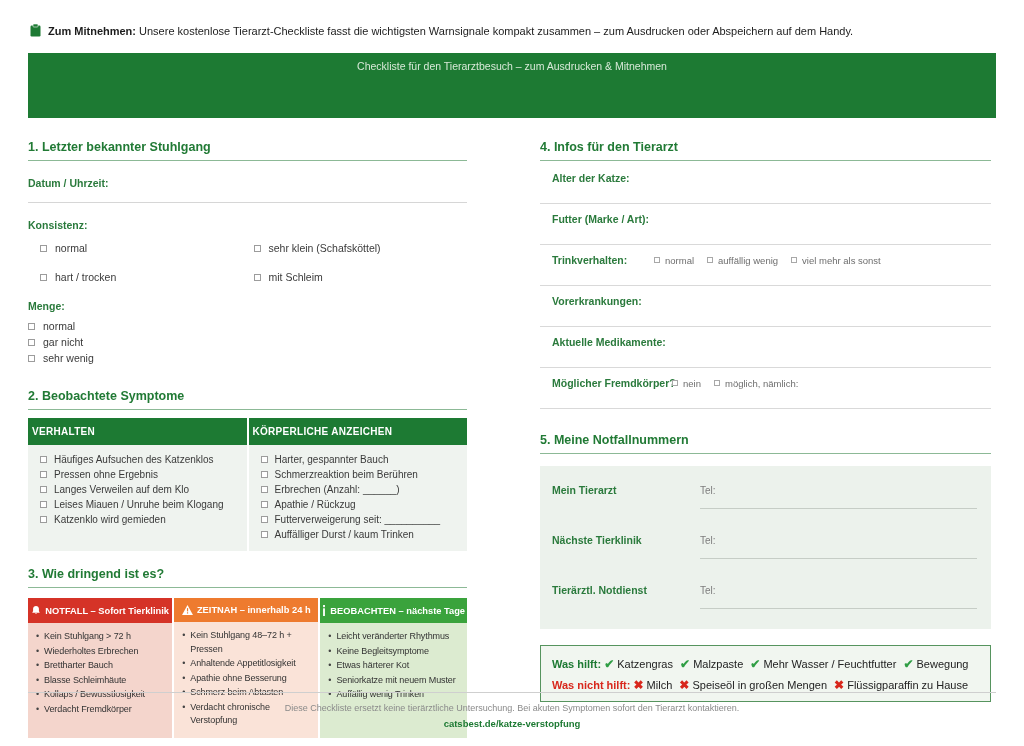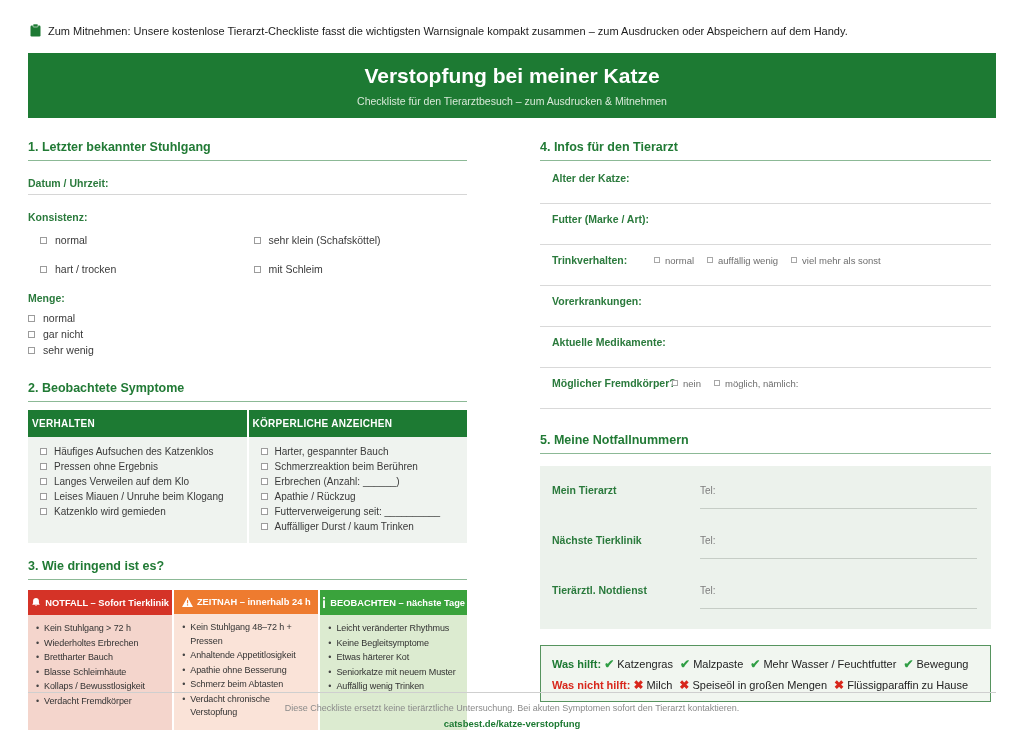--- a/index.html
+++ b/index.html
@@ -6,39 +6,39 @@
   html,body { width:1024px; height:746px; }
   body {
     font-family:"Liberation Sans", sans-serif;
     background:#ffffff; color:#3a3a3a;
     position:relative; overflow:hidden;
   }
 
   
   .top-note { position:absolute; top:24px; left:30px; right:30px;
     display:flex; align-items:center; gap:7px; font-size:11px; color:#1c1c1c; }
-  .top-note b { font-weight:400; }
+  .top-note b { font-weight:700; }
 
   
   .banner { position:absolute; top:53px; left:28px; right:28px; height:65px;
     background:#1d7a33; color:#fff; text-align:center; }
   .banner-title { font-size:21px; font-weight:700; padding-top:11px; }
   .banner-sub { font-size:10.5px; margin-top:7px; color:#d8e9d8; }
 
   
   .col-left  { position:absolute; left:28px;  top:140px; width:439px; }
   .col-right { position:absolute; left:540px; top:140px; width:451px; }
 
   .section-title { color:#217a35; font-size:12.5px; font-weight:700;
     padding-bottom:6px; border-bottom:1.5px solid #8cb996; }
 
   .lbl { color:#2a7a3c; font-weight:700; font-size:10.5px; }
 
   
-  .datum-row { margin-top:12px; padding-bottom:3px; border-bottom:1px solid #d6d6d6; }
+  .datum-row { margin-top:12px; padding-bottom:11px; border-bottom:1px solid #d6d6d6; }
   .group-label { margin-top:16px; }
   .cb-grid { display:grid; grid-template-columns:1fr 1fr; row-gap:16px; margin-top:11px; padding-left:12px; }
   .cb-item { display:flex; align-items:center; gap:8px; font-size:10.5px; color:#3a3a3a; line-height:13px; }
   .cb { width:7px; height:7px; border:1px solid #9c9c9c; flex:none; background:#fff; }
   .cb.sm { width:6px; height:6px; border-color:#a8a8a8; }
   .menge-list { margin-top:8px; display:flex; flex-direction:column; gap:3px; }
 
   
   .sec-2 { margin-top:24px; }
   .symptom-table { margin-top:8px; }
@@ -104,21 +104,20 @@
   <span style="display:flex;">
     <svg width="11" height="13" viewBox="0 0 11 13">
         <rect x="0.5" y="1.5" width="10" height="11" rx="1.2" fill="#1d7a33"></rect>
         <rect x="3" y="0" width="5" height="3" rx="0.8" fill="#1d7a33" stroke="#fff" stroke-width="0.6"></rect>
       </svg>
   </span>
   <span><b>Zum Mitnehmen:</b> <span>Unsere kostenlose Tierarzt-Checkliste fasst die wichtigsten Warnsignale kompakt zusammen – zum Ausdrucken oder Abspeichern auf dem Handy.</span></span>
 </div>
 
 <div class="banner">
-  <div class="banner-title">Verstopfung bei meiner Katze</div>
   <div class="banner-sub">Checkliste für den Tierarztbesuch – zum Ausdrucken &amp; Mitnehmen</div>
 </div>
 
 <div class="col-left">
 
   <div>
     <div class="section-title">1. Letzter bekannter Stuhlgang</div>
     <div class="datum-row">
       <span class="lbl">Datum / Uhrzeit:</span>
     </div>

